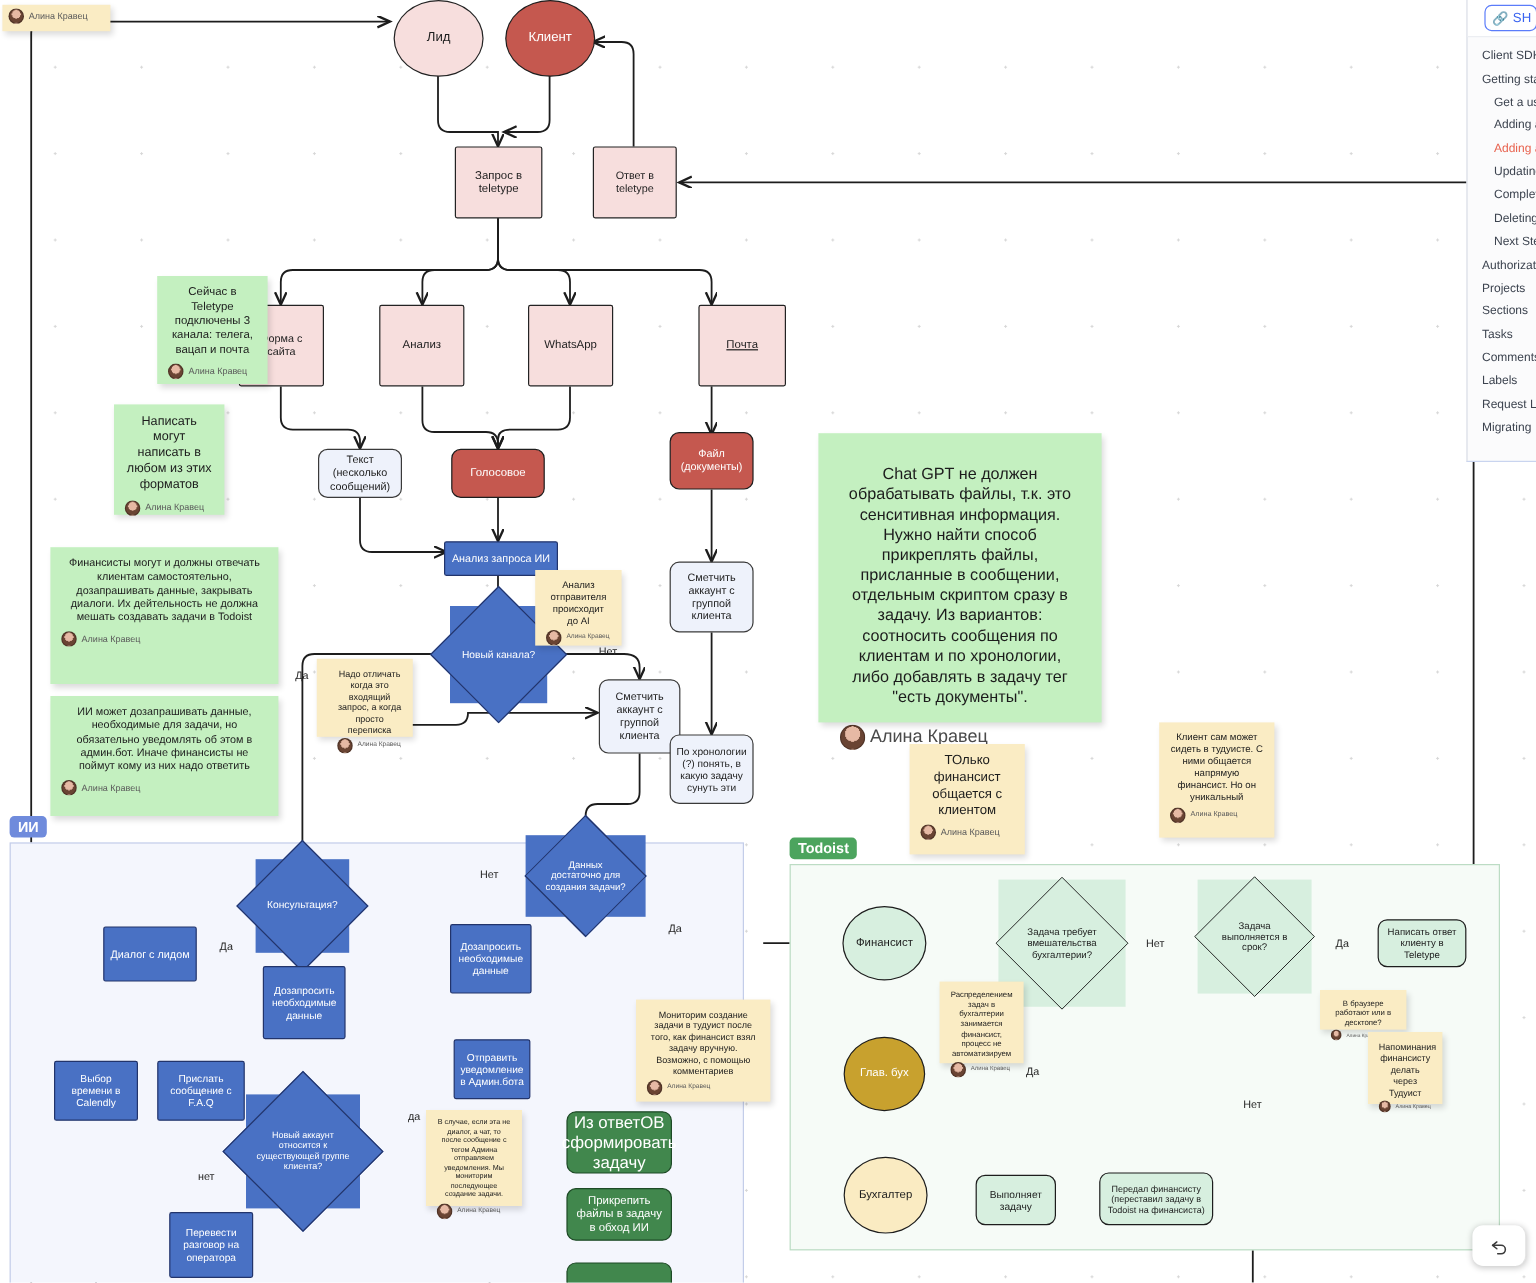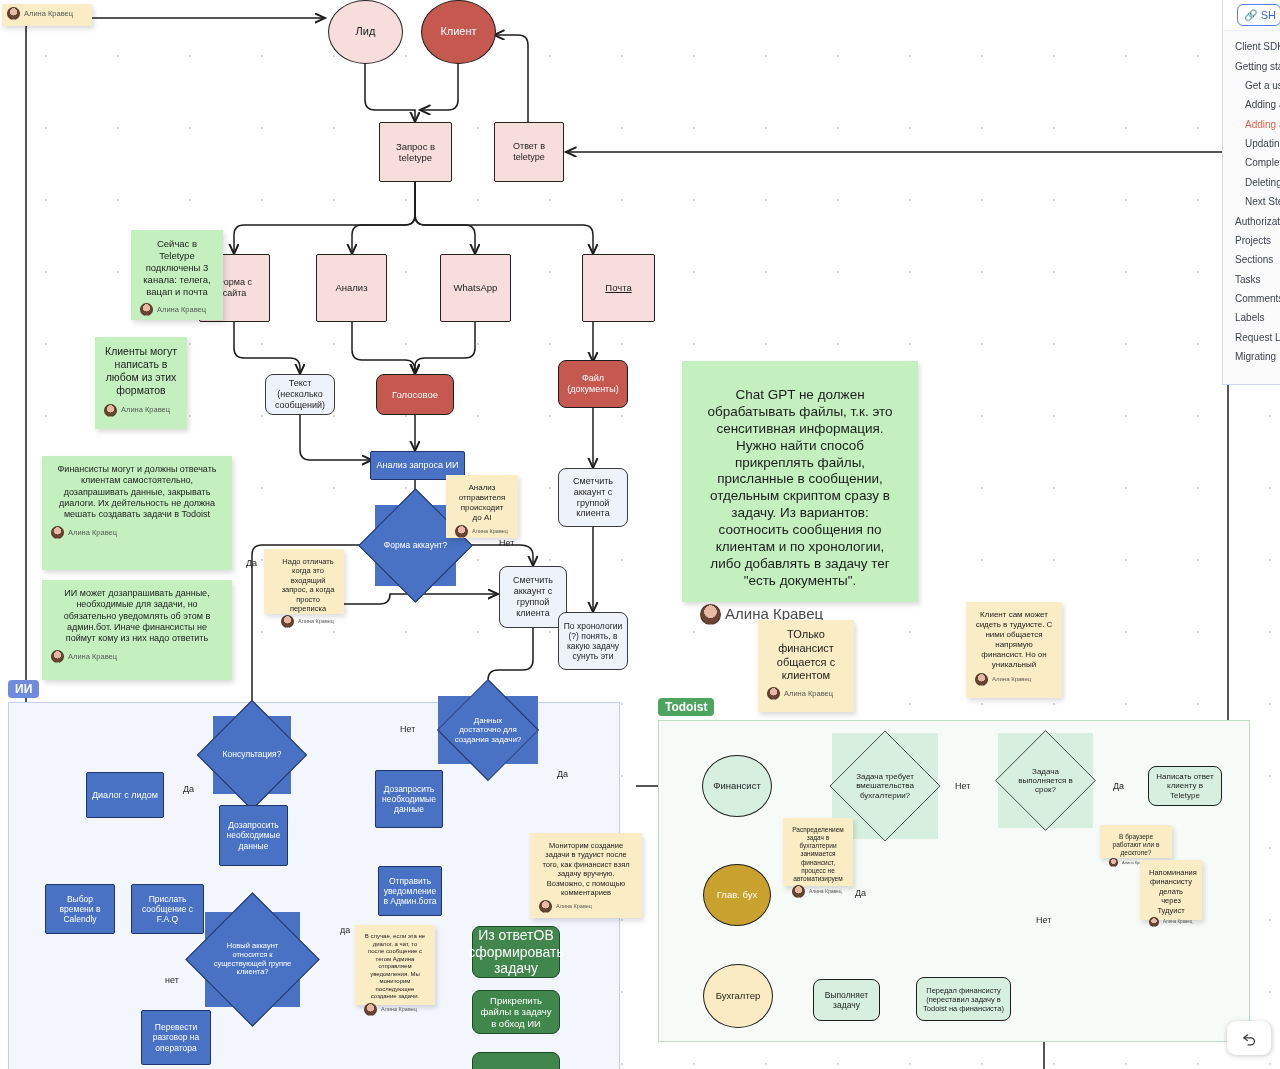--- a/index.html
+++ b/index.html
@@ -265,21 +265,21 @@
   </div>
   <div class="node rrect lightblue" style="left:499px;top:566px;width:68px;height:62px;font-size:9px;padding:0 4px;">
     <span>Сметчить аккаунт с группой клиента</span>
   </div>
   <div class="node rrect lightblue" style="left:558px;top:612px;width:70px;height:58px;font-size:8.5px;padding:0 3px;">
     <span>По хронологии (?) понять, в какую задачу сунуть эти</span>
   </div>
 
   <div class="diamond blue" style="left:375px;top:505px;width:81px;height:81px;font-size:8.5px;color:#fff;">
     <div class="dshape"></div>
-    <div class="dlabel">Форма аккаунт?</div>
+    <div class="dlabel">Новый канала?</div>
   </div>
 
   <div class="diamond blue" style="left:213px;top:716px;width:78px;height:78px;font-size:8.5px;color:#fff;">
     <div class="dshape"></div>
     <div class="dlabel">Консультация?</div>
   </div>
 
   <div class="node rect blue" style="left:86px;top:772px;width:78px;height:46px;font-size:9px;">
     <span>Диалог с лидом</span>
   </div>
@@ -379,21 +379,21 @@
 
   <div class="sticky green" style="left:95px;top:230px;width:92px;height:90px;font-size:9.5px;margin-left:36px;">
     <div>Сейчас в Teletype подключены 3 канала: телега, вацап и почта</div>
     <div class="author">
       <span class="avatar"></span>
       <span class="aname">Алина Кравец</span>
     </div>
   </div>
 
   <div class="sticky green" style="left:95px;top:337px;width:92px;height:92px;font-size:10.5px;">
-    <div>Клиенты могут написать в любом из этих форматов</div>
+    <div>Написать могут написать в любом из этих форматов</div>
     <div class="author">
       <span class="avatar"></span>
       <span class="aname">Алина Кравец</span>
     </div>
   </div>
 
   <div class="sticky green" style="left:42px;top:456px;width:190px;height:114px;font-size:9px;">
     <div>Финансисты могут и должны отвечать клиентам самостоятельно, дозапрашивать данные, закрывать диалоги. Их дейтельность не должна мешать создавать задачи в Todoist</div>
     <div class="author">
       <span class="avatar"></span>

